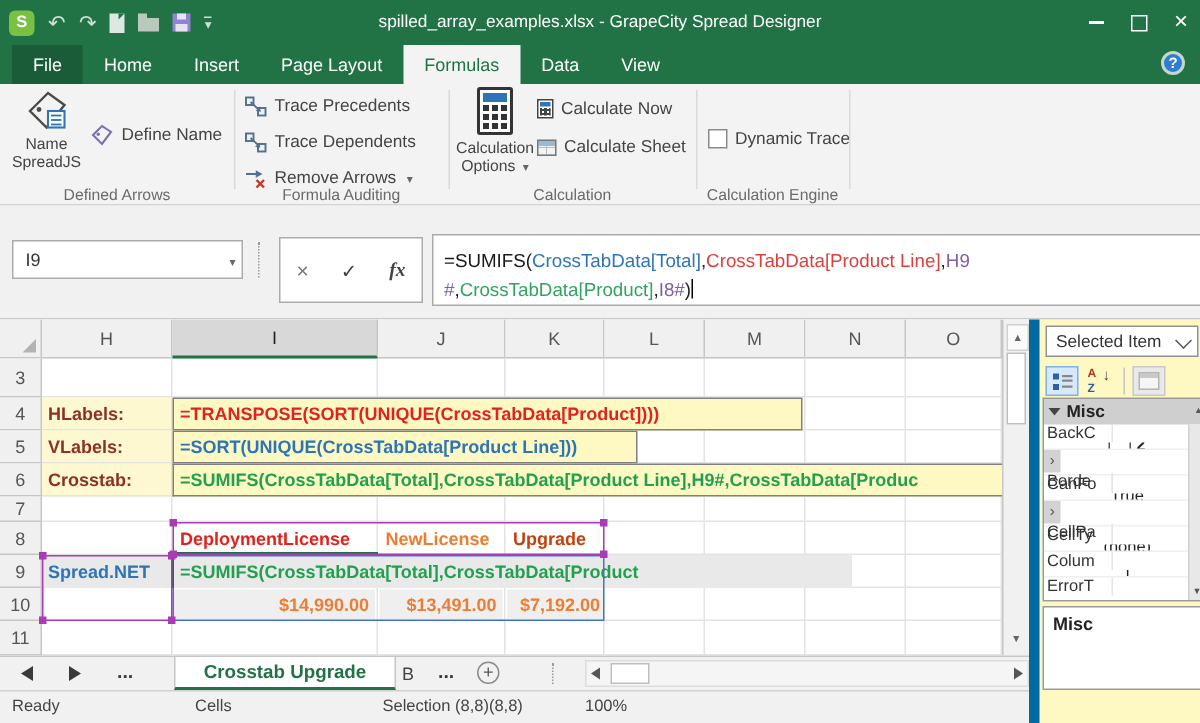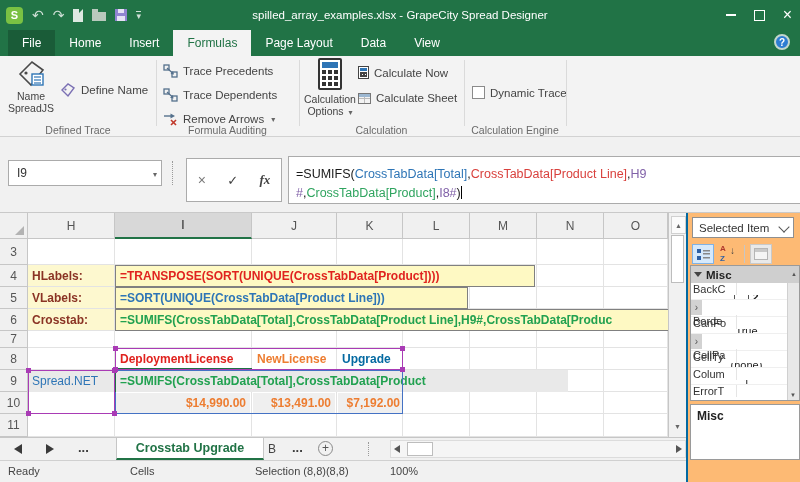--- a/index.html
+++ b/index.html
@@ -135,22 +135,22 @@
   .hs-thumb{position:absolute;left:16px;top:1px;width:26px;height:14px;background:#fff;border:1px solid #bdbdbd;box-sizing:border-box;}
   .hs-right{position:absolute;right:3px;top:4px;width:0;height:0;border-top:4px solid transparent;
             border-bottom:4px solid transparent;border-left:6px solid #555;}
 
   
   .statusbar{position:absolute;left:0;top:460px;width:800px;height:22px;background:#f1f1f1;
              border-top:1px solid #d0d0d0;box-sizing:border-box;font-size:11px;color:#444;}
   .statusbar span{position:absolute;top:4px;}
 
   
-  .panel{position:absolute;left:686px;top:213px;width:114px;height:269px;background:#fdba74;
-         border-left:2px solid #0369a1;box-sizing:border-box;}
+  .panel{position:absolute;left:686px;top:213px;width:114px;height:269px;background:#fef9c3;
+         border-left:7px solid #0369a1;box-sizing:border-box;}
   .combo{position:absolute;left:4px;top:4px;width:102px;height:21px;background:#fff;border:1px solid #8f8f8f;
          box-sizing:border-box;font-size:11.5px;color:#333;display:flex;align-items:center;padding-left:6px;}
   .combo .chev{position:absolute;right:5px;top:5px;width:7px;height:7px;border-left:1.5px solid #555;
          border-bottom:1.5px solid #555;transform:rotate(-45deg);}
   .ptool{position:absolute;left:4px;top:30px;height:22px;display:flex;align-items:center;gap:3px;}
   .pt-btn{width:22px;height:20px;display:flex;align-items:center;justify-content:center;box-sizing:border-box;}
   .pt-cat{background:#d6e9fb;border:1px solid #7fb2e5;}
   .cat-glyph{width:13px;height:12px;background:
       linear-gradient(#2e5fa3 0 0) 0 1px/4px 4px no-repeat,
       linear-gradient(#2e5fa3 0 0) 0 8px/4px 4px no-repeat,
@@ -214,22 +214,22 @@
       <span class="maxbtn"></span>
       <span class="closebtn">×</span>
     </div>
   </div>
 
   <div class="menubar">
     <div class="mtabs" id="menu-tabs">
         <span class="mtab file">File</span>
         <span class="mtab">Home</span>
         <span class="mtab">Insert</span>
+        <span class="mtab">Page Layout</span>
         <span class="mtab active">Formulas</span>
-        <span class="mtab">Page Layout</span>
         <span class="mtab">Data</span>
         <span class="mtab">View</span>
       </div>
     <div class="helpbtn">?</div>
   </div>
 
   <div class="ribbon">
 
     <div class="bigbtn" style="left:4px;">
       <svg class="tagicon" width="30" height="32" viewBox="0 0 30 32">
@@ -312,21 +312,21 @@
       <span>Calculate Sheet</span>
     </div>
     <div class="rsep" style="left:464px;"></div>
 
     <div class="smallbtn" style="left:472px;top:30px;">
       <span class="checkbox"></span>
       <span>Dynamic Trace</span>
     </div>
     <div class="rsep" style="left:566px;"></div>
 
-    <div class="grouplabel" style="left:0;width:156px;">Defined Trace</div>
+    <div class="grouplabel" style="left:0;width:156px;">Defined Arrows</div>
     <div class="grouplabel" style="left:156px;width:143px;">Formula Auditing</div>
     <div class="grouplabel" style="left:299px;width:165px;">Calculation</div>
     <div class="grouplabel" style="left:464px;width:102px;">Calculation Engine</div>
   </div>
 
   <div class="fbar">
     <div class="namebox">
       <span>I9</span>
       <span class="dd">▾</span>
     </div>
@@ -440,28 +440,28 @@
         <div class="gcell" style="left: 470px; top: 201px; width: 67px; height: 23px;"></div>
         <div class="gcell" style="left: 537px; top: 201px; width: 67px; height: 23px;"></div>
         <div class="gcell" style="left: 604px; top: 201px; width: 64px; height: 23px;"></div>
       </div>
 
     <div class="ov ylabel" style="left:28px;top:52px;width:87px;height:22px;">HLabels:</div>
     <div class="ov ylabel" style="left:28px;top:74px;width:87px;height:22px;">VLabels:</div>
     <div class="ov ylabel" style="left:28px;top:96px;width:87px;height:22px;">Crosstab:</div>
 
     <div class="ov fcell" style="left:115px;top:52px;width:420px;height:22px;color:#e0231f;">=TRANSPOSE(SORT(UNIQUE(CrossTabData[Product])))</div>
-    <div class="ov fcell" style="left:115px;top:74px;width:353px;height:22px;color:#2e75b6;">=SORT(UNIQUE(CrossTabData[Product Line]))</div>
+    <div class="ov fcell" style="left:115px;top:74px;width:310px;height:22px;color:#2e75b6;">=SORT(UNIQUE(CrossTabData[Product Line]))</div>
     <div class="ov fcell" style="left:115px;top:96px;width:553px;height:22px;color:#21a150;border-right:none;">=SUMIFS(CrossTabData[Total],CrossTabData[Product Line],H9#,CrossTabData[Produc</div>
 
     <div class="ov" style="left:117px;top:136px;width:133px;height:20px;color:#e0231f;font-weight:bold;padding-left:3px;">DeploymentLicense</div>
     <div class="ov" style="left:254px;top:136px;width:81px;height:20px;color:#ed7d31;font-weight:bold;padding-left:3px;">NewLicense</div>
-    <div class="ov" style="left:339px;top:136px;width:62px;height:20px;color:#0369a1;font-weight:bold;padding-left:3px;">Upgrade</div>
-
-    <div class="ov" style="left:29px;top:157px;width:86px;height:22px;background:#e9e9e9;color:#2e75b6;font-weight:normal;padding-left:3px;">Spread.NET</div>
+    <div class="ov" style="left:339px;top:136px;width:62px;height:20px;color:#c2410c;font-weight:bold;padding-left:3px;">Upgrade</div>
+
+    <div class="ov" style="left:29px;top:157px;width:86px;height:22px;background:#e9e9e9;color:#2e75b6;font-weight:bold;padding-left:3px;">Spread.NET</div>
 
     <div class="ov" style="left:116px;top:157px;width:452px;height:22px;background:#e9e9e9;color:#21a150;font-weight:bold;padding-left:4px;">=SUMIFS(CrossTabData[Total],CrossTabData[Product</div>
 
     <div class="ov valcell" style="left:116px;top:180px;width:134px;height:20px;">$14,990.00</div>
     <div class="ov valcell" style="left:253px;top:180px;width:82px;height:20px;">$13,491.00</div>
     <div class="ov valcell" style="left:338px;top:180px;width:64px;height:20px;padding-right:2px;">$7,192.00</div>
 
     <div class="rangebox" style="left:115px;top:157px;width:288px;height:44px;border:1px solid #4472c4;"></div>
 
     <div class="rangebox" style="left:115px;top:155px;width:137px;height:2px;background:#1e7145;"></div>

